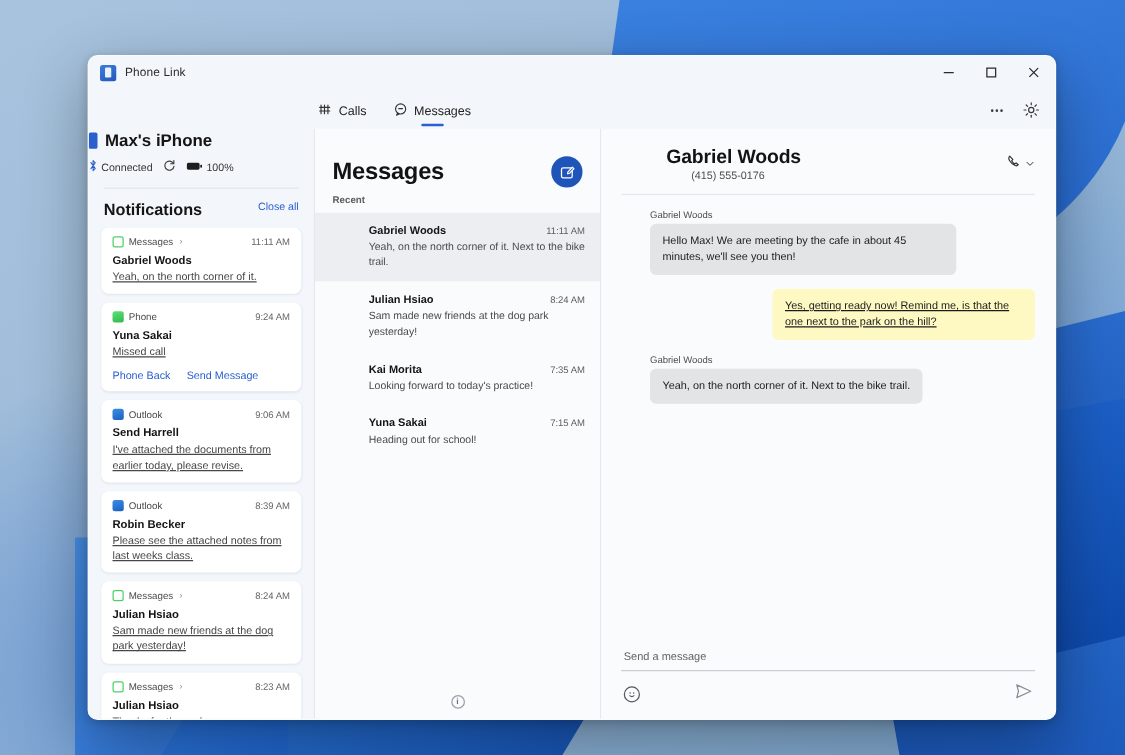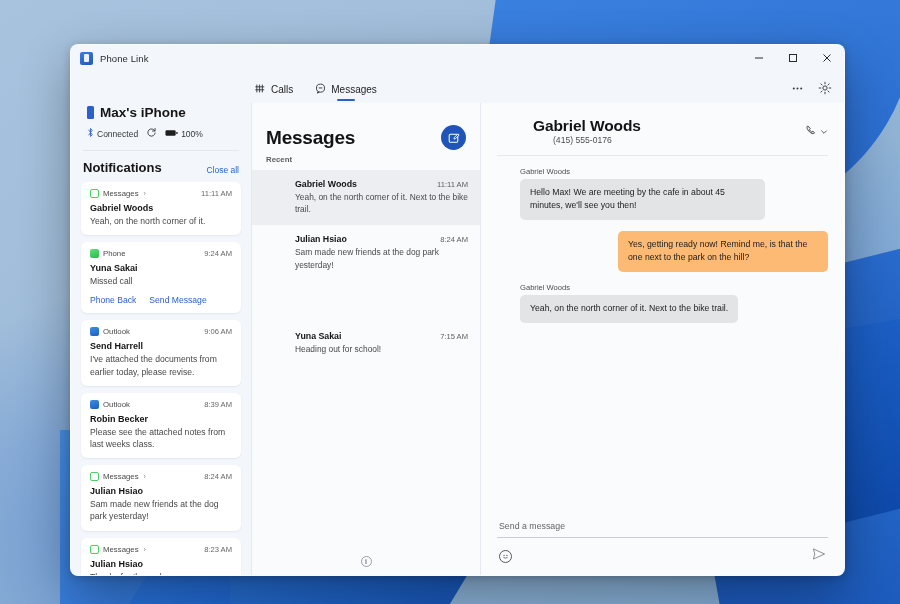--- a/index.html
+++ b/index.html
@@ -77,39 +77,39 @@
          gap: 2px; padding-right: 6px; padding-bottom: 3px; }
   .tb-btn { width: 26px; height: 24px; display: flex; align-items: center;
          justify-content: center; color: #3a3a3a; border-radius: 4px; }
 
   
   .body { flex: 1; display: flex; min-height: 0; }
 
   
   .left { width: 180px; flex: 0 0 180px; display: flex; flex-direction: column;
           background: #f3f6fb; min-height: 0; }
-  .device { padding: 2px 16px 0; }
+  .device { padding: 2px 0 0; }
   .device-name { display: flex; align-items: center; gap: 6px;
           font-size: 13.5px; font-weight: bold; color: #151515; }
   .phone-glyph { width: 7px; height: 13px; border-radius: 1.5px; background: #2a5fd0; }
   .status-row { display: flex; gap: 8px; margin-top: 7px;
           font-size: 8.5px; color: #353535; }
   .pill { display: flex; align-items: center; gap: 3px; }
   .sep-line { height: 1px; background: #e2e7ef; margin: 10px 12px 0; }
-  .notif-head { display: flex; align-items: flex-end; padding: 9px 12px 7px; }
+  .notif-head { display: flex; align-items: flex-start; padding: 9px 12px 7px; }
   .notif-title { font-size: 13px; font-weight: bold; color: #151515; }
   .notif-closeall { margin-left: auto; font-size: 8.5px; color: #2a5fd0; }
   .notif-list { flex: 1; overflow: hidden; padding: 0 10px 8px; }
   .card { background: #fff; border-radius: 6px; padding: 7px 9px 8px;
           margin-bottom: 7px; box-shadow: 0 1px 2px rgba(20,40,80,.07); }
   .card-top { display: flex; align-items: center; font-size: 7.8px; color: #4a4a4a; }
   .card-app { display: flex; align-items: center; gap: 4px; }
   .card-time { margin-left: auto; font-size: 7.6px; color: #666; }
   .card-sender { font-size: 9px; font-weight: bold; color: #141414; margin-top: 5px; }
-  .card-text { font-size: 8.6px; color: #474747; line-height: 1.42; margin-top: 2px; }
+  .card-text { font-size: 8.6px; color: #474747; line-height: 1.42; margin-top: 2px; text-decoration: underline; }
   .card-actions { display: flex; gap: 13px; margin-top: 8px; }
   .card-action { font-size: 8.6px; color: #2a5fd0; }
   .appicon { width: 9px; height: 9px; border-radius: 2px; display: inline-block; }
   .ai-messages { background: #fff; border: 1.4px solid #4cd264; }
   .ai-phone { background: linear-gradient(160deg,#5ee07a,#2fb94c); }
   .ai-outlook { background: linear-gradient(160deg,#3d8ee0,#1b5fc4); }
   .chev-s { font-size: 7px; color: #8a8a8a; margin-left: 1px; }
 
   
   .mid { width: 230px; flex: 0 0 230px; background: #fafbfd;
@@ -150,21 +150,21 @@
   .ch-line { height: 1px; background: #e4e8ef; margin: 0 16px; }
   .thread { flex: 1; padding: 11px 16px 0 14px; overflow: hidden; }
   .msg-group { display: flex; gap: 8px; margin-bottom: 11px; }
   .msg-av { width: 17px; height: 17px; border-radius: 50%; flex: 0 0 17px;
            overflow: hidden; margin-top: 9px; }
   .msg-col { min-width: 0; }
   .msg-sender { font-size: 7.6px; color: #4d4d4d; margin-bottom: 3px; }
   .bubble { background: #e3e4e6; border-radius: 5px; padding: 7px 10px 8px;
            font-size: 8.7px; color: #1c1c1c; line-height: 1.5; max-width: 245px; }
   .msg-group.out { justify-content: flex-end; }
-  .msg-group.out .bubble { background: #fdba74; max-width: 210px; }
+  .msg-group.out .bubble { background: #fef9c3; max-width: 210px; text-decoration: underline; }
 
   .composer { padding: 0 16px 10px; }
   .composer-input { border-bottom: 1px solid #c9cdd4; padding: 6px 2px 6px;
            font-size: 8.8px; color: #636363; }
   .composer-row { display: flex; align-items: center; padding: 9px 2px 0; }
   .emoji-btn { width: 13px; height: 13px; border-radius: 50%;
            border: 1.1px solid #55585d; display: flex; align-items: center;
            justify-content: center; }
   .send-btn { margin-left: auto; color: #8a8d93; }
 
@@ -434,20 +434,27 @@
               <span class="conv-time">8:24 AM</span>
             </span>
             <div class="conv-prev">Sam made new friends at the dog park yesterday!</div>
           </span>
         </div>
 
         <div class="conv">
           <span class="conv-av">
             <span class="face"><span class="hair" style="background:#15110f"></span><span class="skin" style="background:#d79f74"></span><span class="shirt" style="background:#3b3f45"></span></span>
           </span>
+          <span class="conv-main">
+            <span class="conv-row1">
+              <span class="conv-name">Kai Morita</span>
+              <span class="conv-time">7:35 AM</span>
+            </span>
+            <div class="conv-prev">Looking forward to today's practice!</div>
+          </span>
         </div>
 
         <div class="conv">
           <span class="conv-av">
             <span class="face"><span class="hair" style="background:#c8402f"></span><span class="skin" style="background:#e6b188"></span><span class="shirt" style="background:#caa84f"></span></span>
           </span>
           <span class="conv-main">
             <span class="conv-row1">
               <span class="conv-name">Yuna Sakai</span>
               <span class="conv-time">7:15 AM</span>

